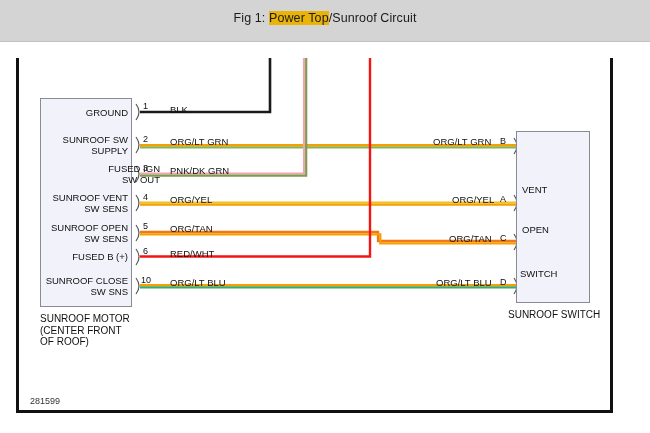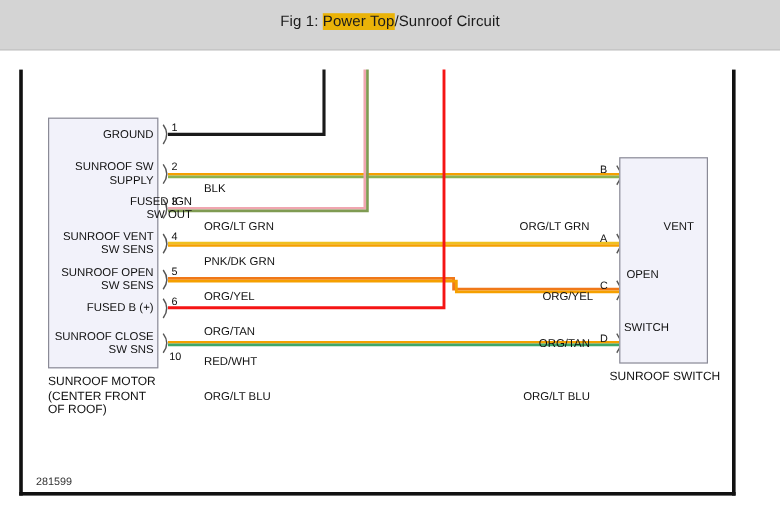--- a/index.html
+++ b/index.html
@@ -24,21 +24,21 @@
   .conn-block{position:absolute;background:#f2f2fa;border:1px solid #8a8a96;
        box-sizing:border-box;}
   #motor-block{left:40px;top:98px;width:92px;height:209px;}
   #switch-block{left:516px;top:131px;width:74px;height:172px;}
 
   
   .lbl{position:absolute;font-size:9.5px;color:#111;line-height:11px;
        white-space:nowrap;}
   .lbl.r{text-align:right;}
   .pin{position:absolute;font-size:9px;color:#111;}
-  .wirename{position:absolute;font-size:9.5px;color:#111;white-space:nowrap;margin-top:48px;}
+  .wirename{position:absolute;font-size:9.5px;color:#111;white-space:nowrap;}
   .blockcap{position:absolute;font-size:10px;color:#111;line-height:11.5px;
        white-space:nowrap;}
   .throwlabel{position:absolute;font-size:9.5px;color:#111;white-space:nowrap;}
   #serial{position:absolute;left:30px;top:396px;font-size:9px;color:#333;}
 </style>
 </head>
 <body>
 
 <div id="header-band"></div>
 <div id="fig-caption">
@@ -162,21 +162,21 @@
   <span>SUNROOF CLOSE</span><br>
   <span>SW SNS</span>
 </div>
 
 <div class="pin" style="left:143px;top:101px;">1</div>
 <div class="pin" style="left:143px;top:134px;">2</div>
 <div class="pin" style="left:143px;top:163px;">3</div>
 <div class="pin" style="left:143px;top:192px;">4</div>
 <div class="pin" style="left:143px;top:221px;">5</div>
 <div class="pin" style="left:143px;top:246px;">6</div>
-<div class="pin" style="left:141px;top:292px;text-align:center;">10</div>
+<div class="pin" style="left:141px;top:275px;text-align:center;">10</div>
 
 <div class="wirename" style="left:170px;top:104px;">BLK</div>
 <div class="wirename" style="left:170px;top:136px;">ORG/LT GRN</div>
 <div class="wirename" style="left:170px;top:165px;">PNK/DK GRN</div>
 <div class="wirename" style="left:170px;top:194px;">ORG/YEL</div>
 <div class="wirename" style="left:170px;top:223px;">ORG/TAN</div>
 <div class="wirename" style="left:170px;top:248px;">RED/WHT</div>
 <div class="wirename" style="left:170px;top:277px;">ORG/LT BLU</div>
 
 <div class="blockcap" style="left:40px;top:313px;">
@@ -190,19 +190,19 @@
 
 <div class="wirename" style="left:452px;top:194px;">ORG/YEL</div>
 <div class="pin" style="left:500px;top:194px;">A</div>
 
 <div class="wirename" style="left:449px;top:233px;">ORG/TAN</div>
 <div class="pin" style="left:500px;top:233px;">C</div>
 
 <div class="wirename" style="left:436px;top:277px;">ORG/LT BLU</div>
 <div class="pin" style="left:500px;top:277px;">D</div>
 
-<div class="throwlabel" style="left:522px;top:184px;margin-left:31px;">VENT</div>
+<div class="throwlabel" style="left:522px;top:184px;">VENT</div>
 <div class="throwlabel" style="left:522px;top:224px;text-align:right;">OPEN</div>
 <div class="throwlabel" style="left:520px;top:268px;">SWITCH</div>
 
 <div class="blockcap" style="left:508px;top:309px;">SUNROOF SWITCH</div>
 
 <div id="serial">281599</div>
 
 </body></html>

